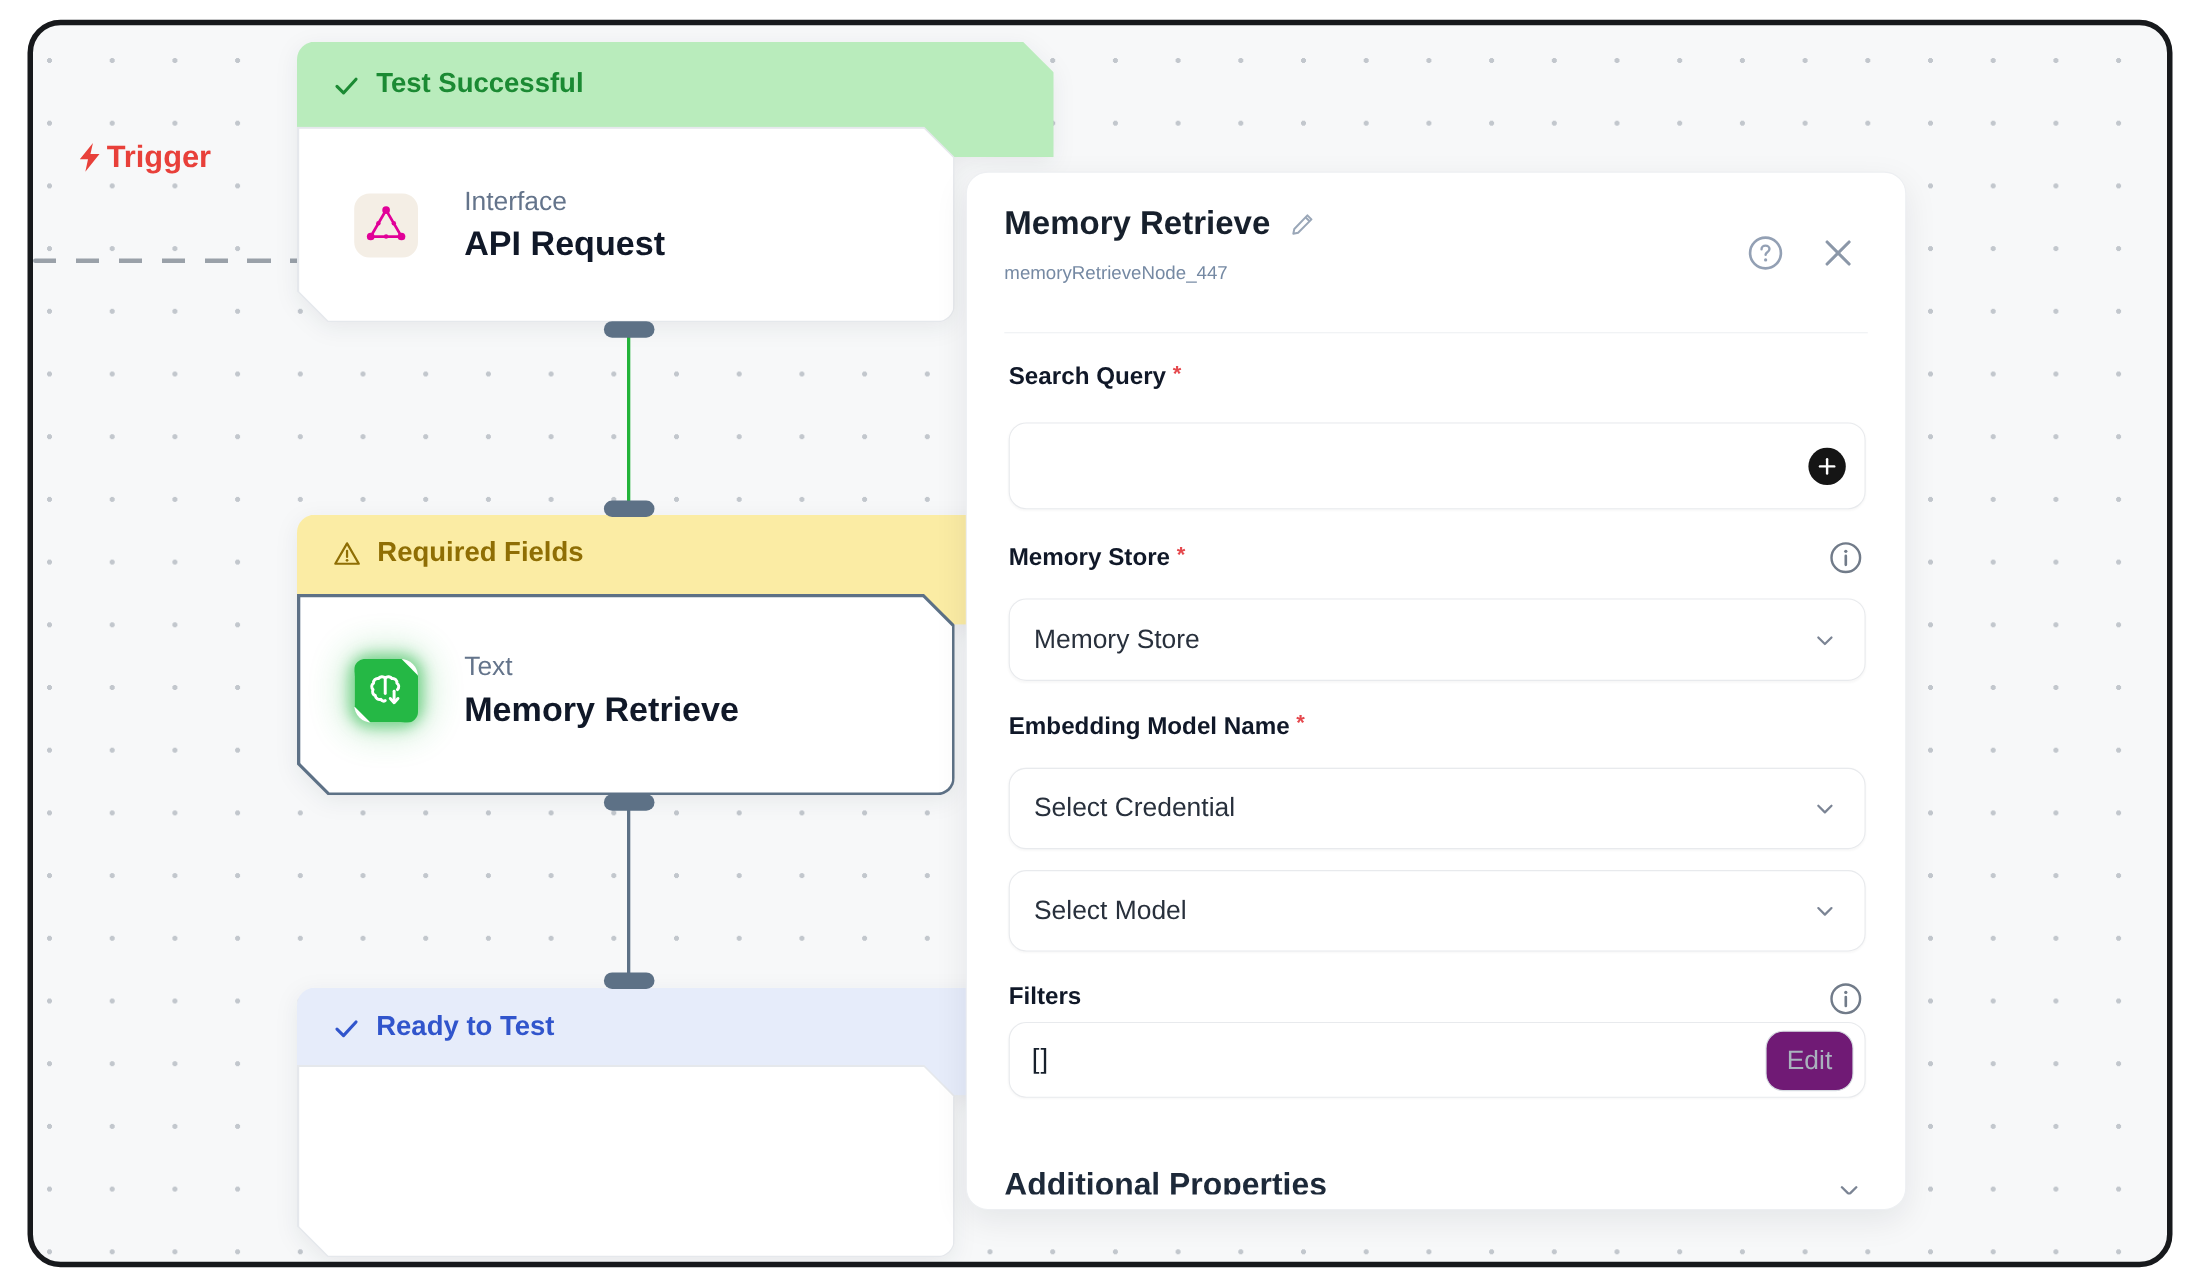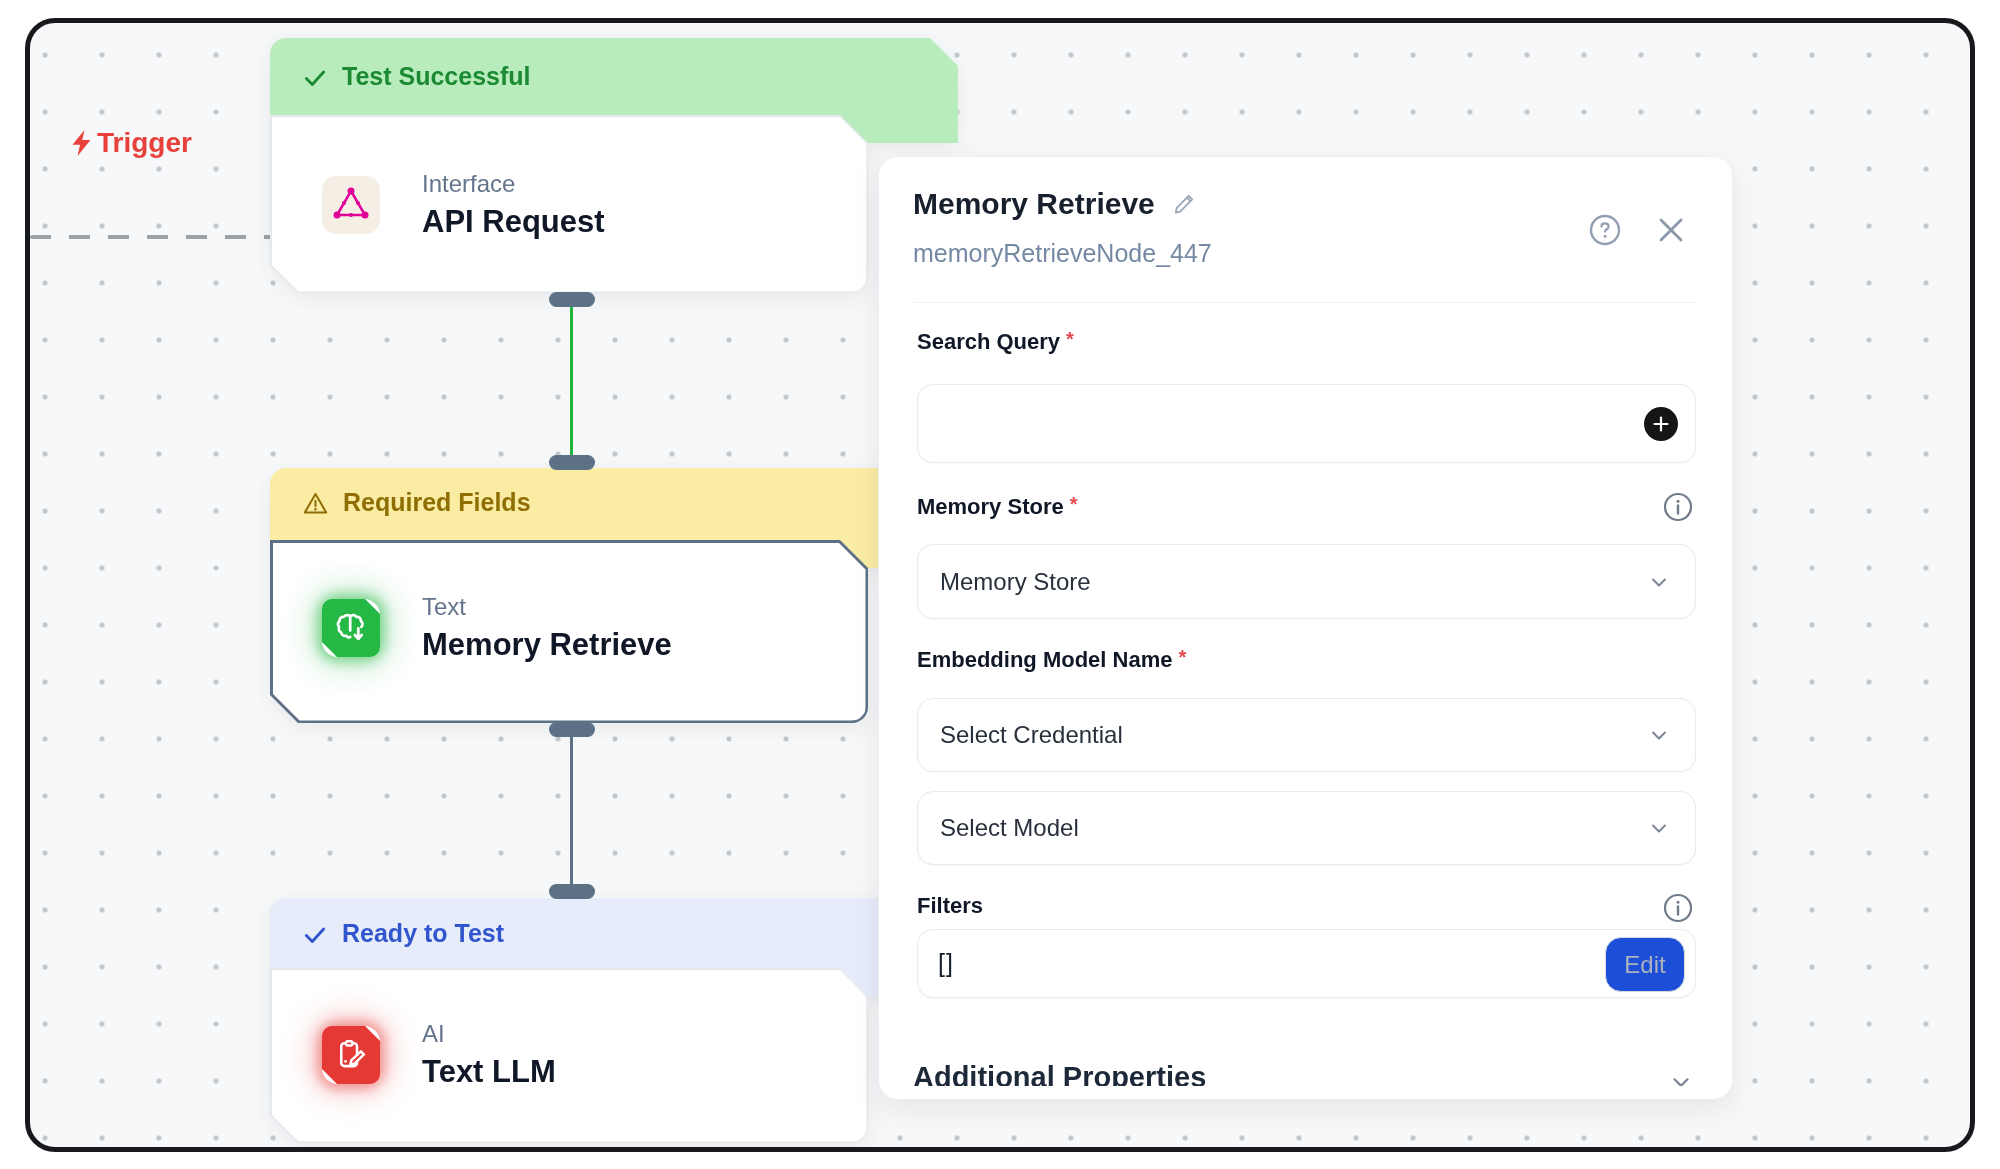--- a/index.html
+++ b/index.html
@@ -62,21 +62,21 @@
   .edge { position:absolute; width:3px; z-index:4; }
   .edge-green { background:#23b33a; }
   .edge-slate { background:#5d7186; }
 
   
   .panel { position:absolute; left:848px; top:133px; width:855px; height:944px;
     background:#ffffff; border:1px solid #edeff2; border-radius:20px; overflow:hidden;
     box-shadow:0 10px 30px rgba(15,23,42,.08); }
   .panel-title-row { position:absolute; left:34px; top:30px; display:flex; align-items:center; gap:16px; }
   .panel-title { font-size:30px; font-weight:700; color:#17202c; }
-  .panel-subtitle { position:absolute; left:34px; top:82px; font-size:25px; color:#7589a3; }
+  .panel-subtitle { position:absolute; left:34px; top:82px; font-size:17px; color:#7589a3; }
   .icon-btn { position:absolute; cursor:pointer; }
   .panel-divider { position:absolute; left:34px; right:34px; top:145px; height:1px; background:#eef0f3; }
 
   .field-label { position:absolute; left:38px; font-size:22px; font-weight:700; color:#101828; }
   .req { color:#e5484d; font-size:20px; margin-left:6px; position:relative; top:-3px; }
 
   .big-input { position:absolute; left:38px; width:779px; height:79px; background:#fff;
     border:1.5px solid #e8eaed; border-radius:16px; box-shadow:0 1px 2px rgba(15,23,42,.03); }
   .plus-btn { position:absolute; right:17px; top:22px; width:34px; height:34px; border-radius:50%;
     background:#151515; display:flex; align-items:center; justify-content:center; cursor:pointer; }
@@ -87,21 +87,21 @@
     box-shadow:0 1px 2px rgba(15,23,42,.03); }
   .dropdown .dd-text { font-size:24px; color:#28303c; }
 
   .info-badge { position:absolute; left:784px; width:30px; height:30px; }
 
   .filters-box { position:absolute; left:38px; top:772px; width:779px; height:69px; background:#fff;
     border:1.5px solid #e8eaed; border-radius:16px; display:flex; align-items:center; padding-left:20px;
     box-shadow:0 1px 2px rgba(15,23,42,.03); }
   .filters-value { font-size:25px; color:#17202c; letter-spacing:1px; }
   .edit-btn { position:absolute; right:10px; top:7px; width:80px; height:55px; border:1.5px solid #d6dbe1;
-    border-radius:16px; background:#1d4ed8; color:#a9b2bd; font-size:24px; display:flex; align-items:center;
+    border-radius:16px; background:#701a75; color:#a9b2bd; font-size:24px; display:flex; align-items:center;
     justify-content:center; cursor:pointer; }
 
   .additional-row { position:absolute; left:34px; right:34px; top:900px; height:29px; overflow:hidden; }
   .additional-label { font-size:29px; font-weight:700; color:#1d2939; line-height:40px; }
   .additional-chevron { position:absolute; right:4px; top:12px; }
 </style>
 </head>
 <body>
 
 <div class="stage">
@@ -188,36 +188,20 @@
 
       <div class="node" style="top:875px;">
         <div class="banner banner-ready" style="height:98px; align-items:flex-start; padding-top:21px;">
           <svg width="26" height="26" viewBox="0 0 24 24" style="margin-top:3px;">
             <path d="M4 12.5 L9.5 18 L20 6.5" fill="none" stroke="#3155cc" stroke-width="2.6" stroke-linecap="round" stroke-linejoin="round"></path>
           </svg>
           <span>Ready to Test</span>
         </div>
         <div class="body-outer thin" style="height:175px; margin-top:-28px; background:#e5e8ec;">
           <div class="body-inner"></div>
-          <div class="node-row" style="top:52px;">
-            <span class="icon-glow glow-red">
-              <span class="node-icon icon-red">
-                <svg width="36" height="36" viewBox="0 0 24 24" fill="none" stroke="#ffffff" stroke-width="1.7" stroke-linecap="round" stroke-linejoin="round">
-                  <rect x="5.5" y="4.2" width="10.5" height="15.2" rx="2"></rect>
-                  <rect x="8.6" y="2.8" width="4.4" height="2.8" rx="1.2" fill="#e53935"></rect>
-                  <path d="M18.6 9.6 L20.6 11.6 L14.4 17.8 L11.6 18.4 L12.2 15.6 Z" fill="#e53935"></path>
-                  <circle cx="8.4" cy="16.2" r="0.9" fill="#ffffff" stroke="none"></circle>
-                </svg>
-              </span>
-            </span>
-            <span class="node-texts">
-              <span class="node-cat">AI</span>
-              <span class="node-title">Text LLM</span>
-            </span>
-          </div>
         </div>
       </div>
 
       <div class="panel">
 
         <div class="panel-title-row">
           <span class="panel-title">Memory Retrieve</span>
           <svg width="26" height="26" viewBox="0 0 24 24" style="cursor:pointer;">
             <path d="M16.2 4.4 L19.6 7.8 L8.4 19 L4.4 19.9 L5.2 15.8 Z" fill="none" stroke="#9aa7b8" stroke-width="1.7" stroke-linejoin="round"></path>
             <line x1="14.6" y1="6" x2="18" y2="9.4" stroke="#9aa7b8" stroke-width="1.7"></line>

